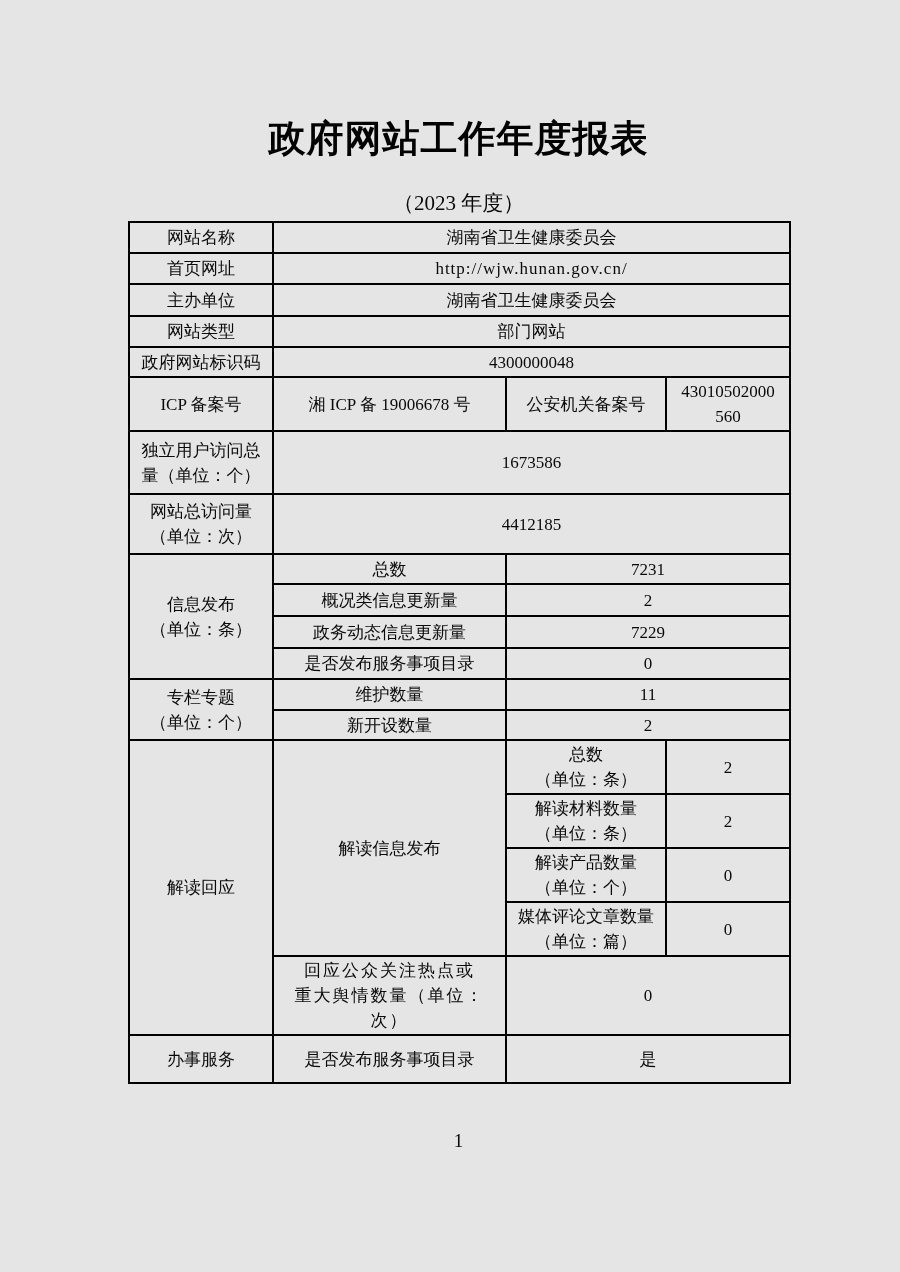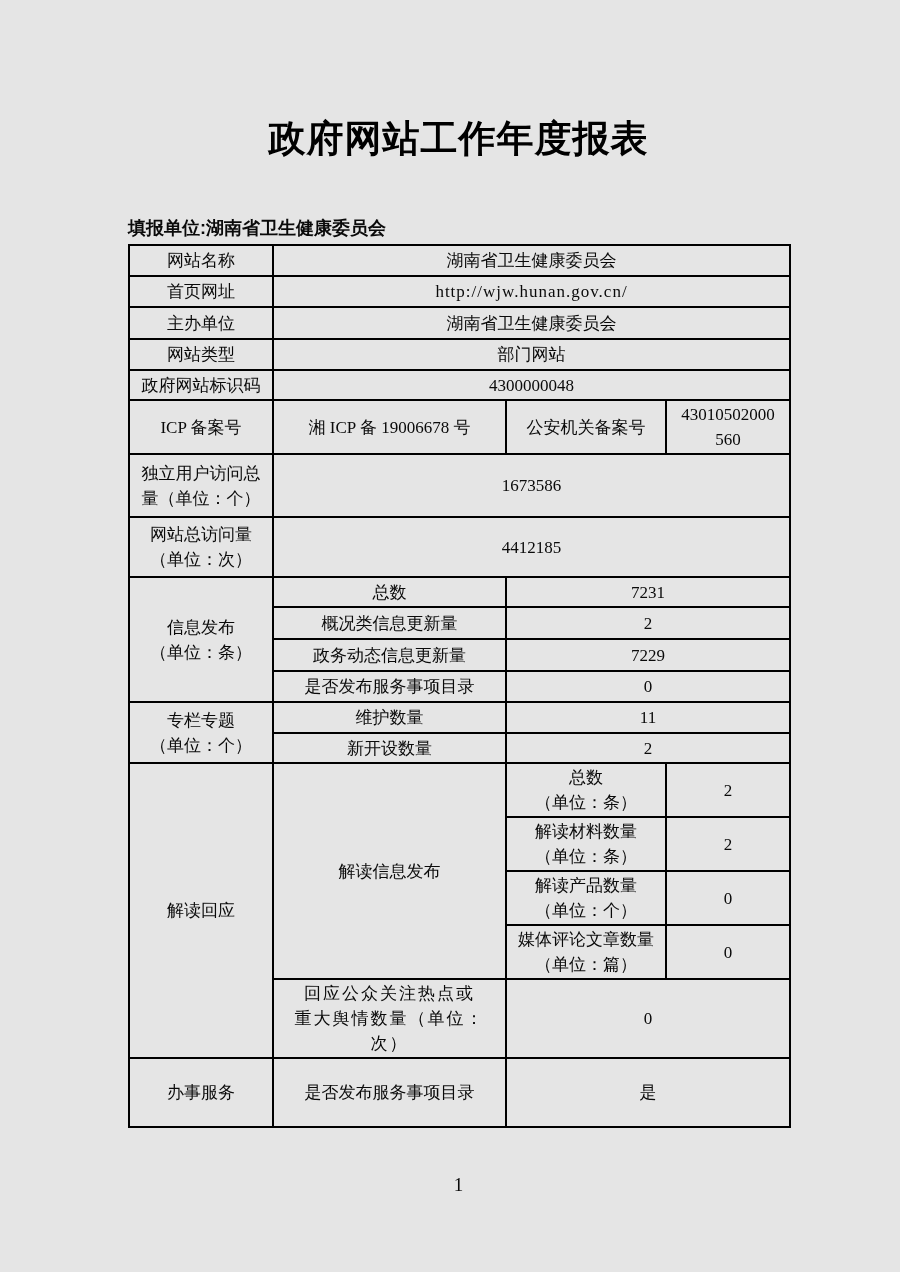--- a/index.html
+++ b/index.html
@@ -25,35 +25,35 @@
   table.report {
     margin-top:7px; border-collapse:collapse; table-layout:fixed; width:661px;
   }
   table.report td {
     border:2px solid #000; text-align:center; vertical-align:middle;
     white-space:pre-line; font-size:17px; line-height:25px; padding:1px 4px;
     overflow:hidden;
   }
   tr.h31{height:31px;} tr.h32{height:32px;} tr.h30{height:30px;}
   tr.h54{height:54px;} tr.h55{height:63px;} tr.h56{height:60px;}
-  tr.h52{height:52px;} tr.h51{height:51px;} tr.h78{height:78px;} tr.h53{height:69px;}
+  tr.h52{height:52px;} tr.h51{height:51px;} tr.h78{height:78px;} tr.h53{height:48px;}
   td.url { letter-spacing:1px; }
   td.hotspot { letter-spacing:2px;border-radius:15px; }
   td.valign-bottom { vertical-align:bottom; padding-bottom:4px; }
   td.valign-top { vertical-align:top; padding-top:8px; }
   .page-number { margin-top:46px; text-align:center; font-size:19px; line-height:22px; }
 </style>
 </head>
 <body>
 
 <div class="page">
   <div class="content">
 
     <h1 class="doc-title">政府网站工作年度报表</h1>
-    <div class="reporting-unit">填报单位:湖南省卫生健康委员会</div>
+    <div class="doc-subtitle">（2023 年度）</div>
 
     <table class="report">
       <colgroup>
         <col style="width:144px">
           <col style="width:233px">
           <col style="width:160px">
           <col style="width:124px">
       </colgroup>
 
       <tbody>

